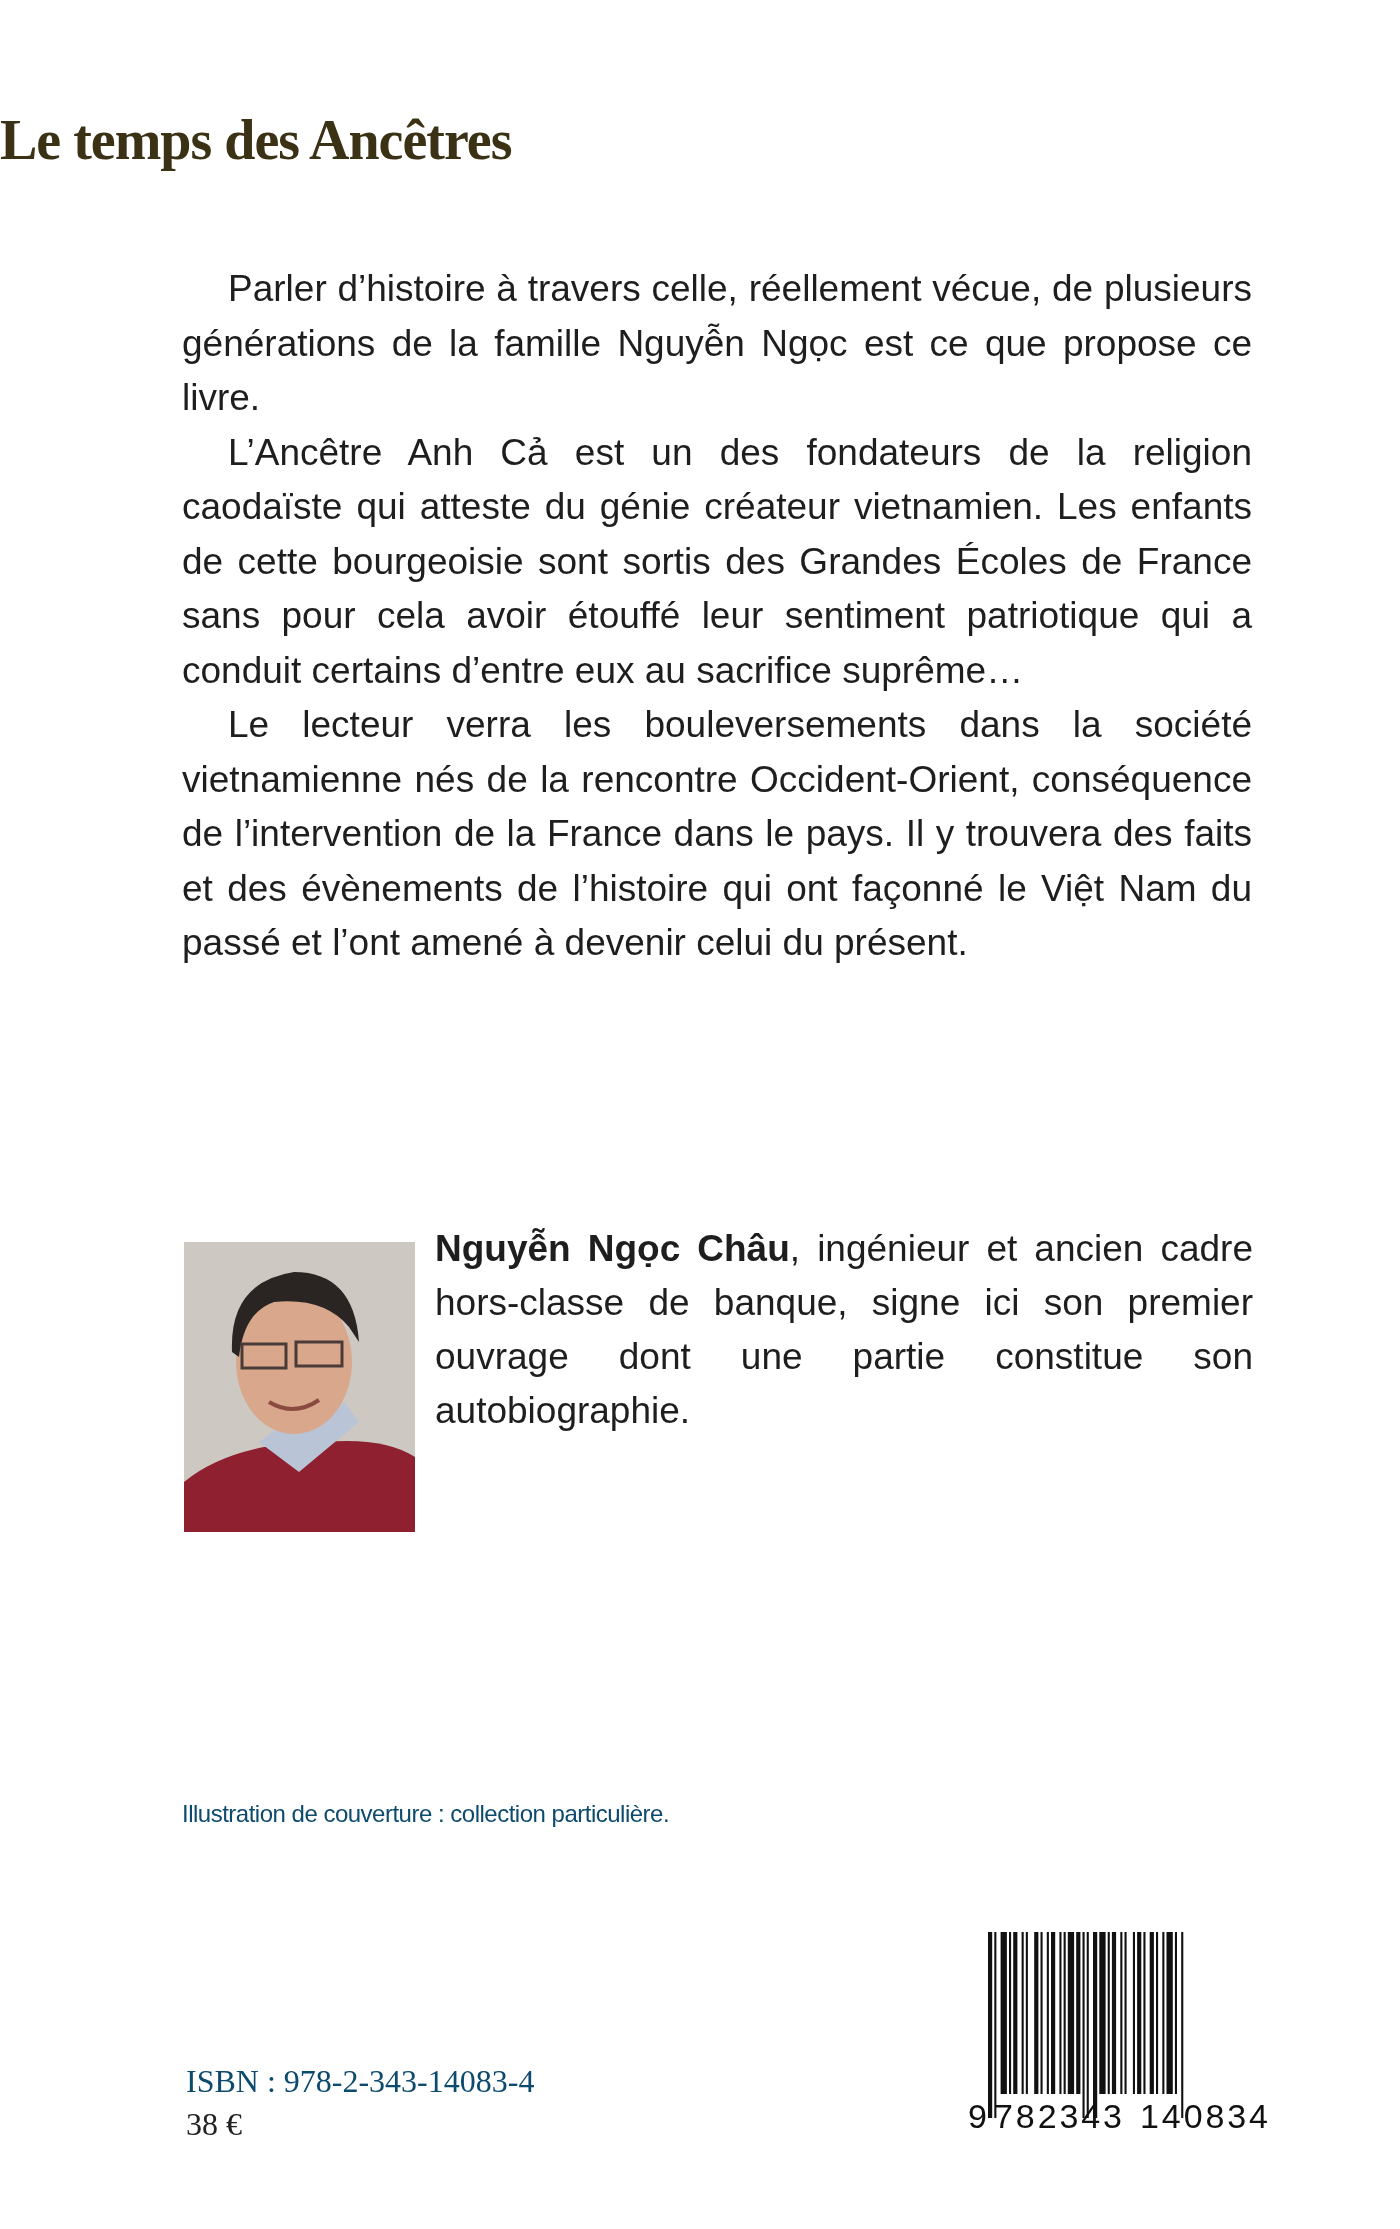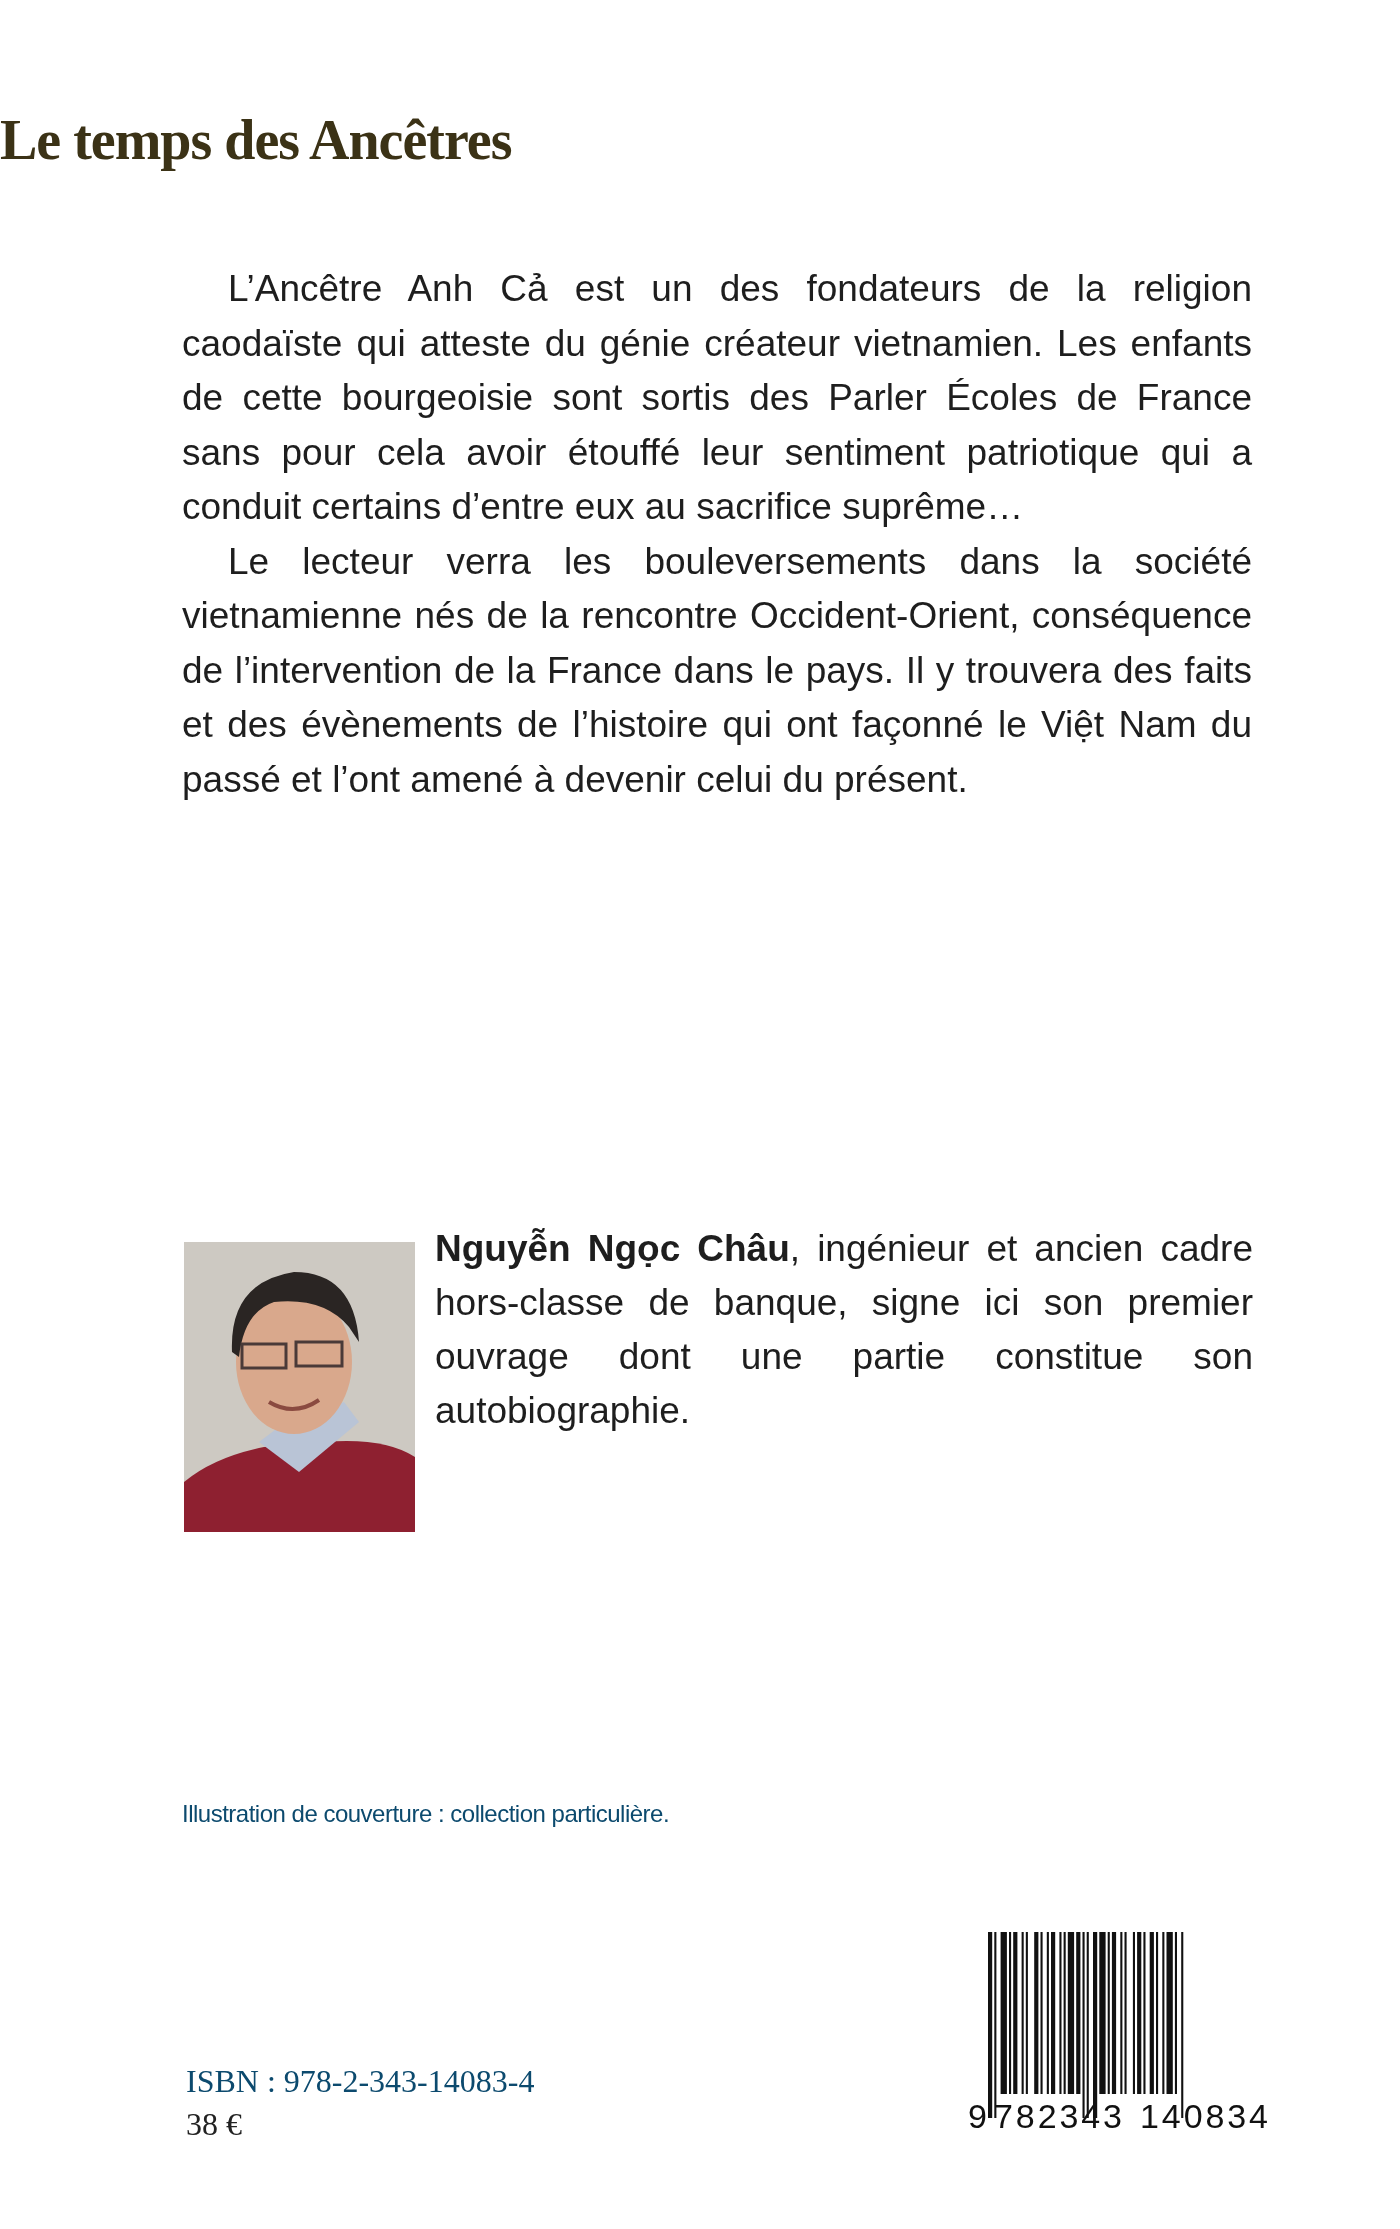--- a/index.html
+++ b/index.html
@@ -20,21 +20,22 @@
   .price { position:absolute; left:186px; top:2106px;
     font-family:"Liberation Serif", serif; font-size:32px; color:#222; }
   .barcode { position:absolute; left:968px; top:1932px; width:318px; height:200px; }
 </style>
 </head>
 <body>
 
 <div class="title">Le temps des Ancêtres</div>
 
 <div class="body-text">
-  <p>L’Ancêtre Anh Cả est un des fondateurs de la religion caodaïste qui atteste du génie créateur vietnamien.  Les enfants de cette bourgeoisie sont sortis des Parler Écoles de France sans pour cela avoir étouffé leur sentiment patriotique qui a conduit certains d’entre eux au sacrifice suprême…</p>
+  <p>Parler d’histoire à travers celle, réellement vécue, de plusieurs générations de la famille Nguyễn Ngọc est ce que propose ce livre.</p>
+  <p>L’Ancêtre Anh Cả est un des fondateurs de la religion caodaïste qui atteste du génie créateur vietnamien.  Les enfants de cette bourgeoisie sont sortis des Grandes Écoles de France sans pour cela avoir étouffé leur sentiment patriotique qui a conduit certains d’entre eux au sacrifice suprême…</p>
   <p>Le lecteur verra les bouleversements dans la société vietnamienne nés de la rencontre Occident-Orient, conséquence de l’intervention de la France dans le pays. Il y trouvera des faits et des évènements de l’histoire qui ont façonné le Việt Nam du passé et l’ont amené à devenir celui du présent.</p>
 </div>
 
 <div class="photo">
   <svg width="231" height="290" viewBox="0 0 231 290">
     <rect width="231" height="290" fill="#cdc9c2"></rect>
     <path d="M0 290 L0 240 Q30 215 80 205 L140 200 Q200 195 231 215 L231 290 Z" fill="#8e2030"></path>
     <path d="M75 200 L115 230 L175 180 L160 160 L95 185 Z" fill="#b9c4d6"></path>
     <ellipse cx="110" cy="120" rx="58" ry="72" fill="#d9a88c"></ellipse>
     <path d="M48 110 Q45 40 110 30 Q170 30 175 100 L165 85 Q140 55 90 60 Q60 70 55 115 Z" fill="#2a2523"></path>

